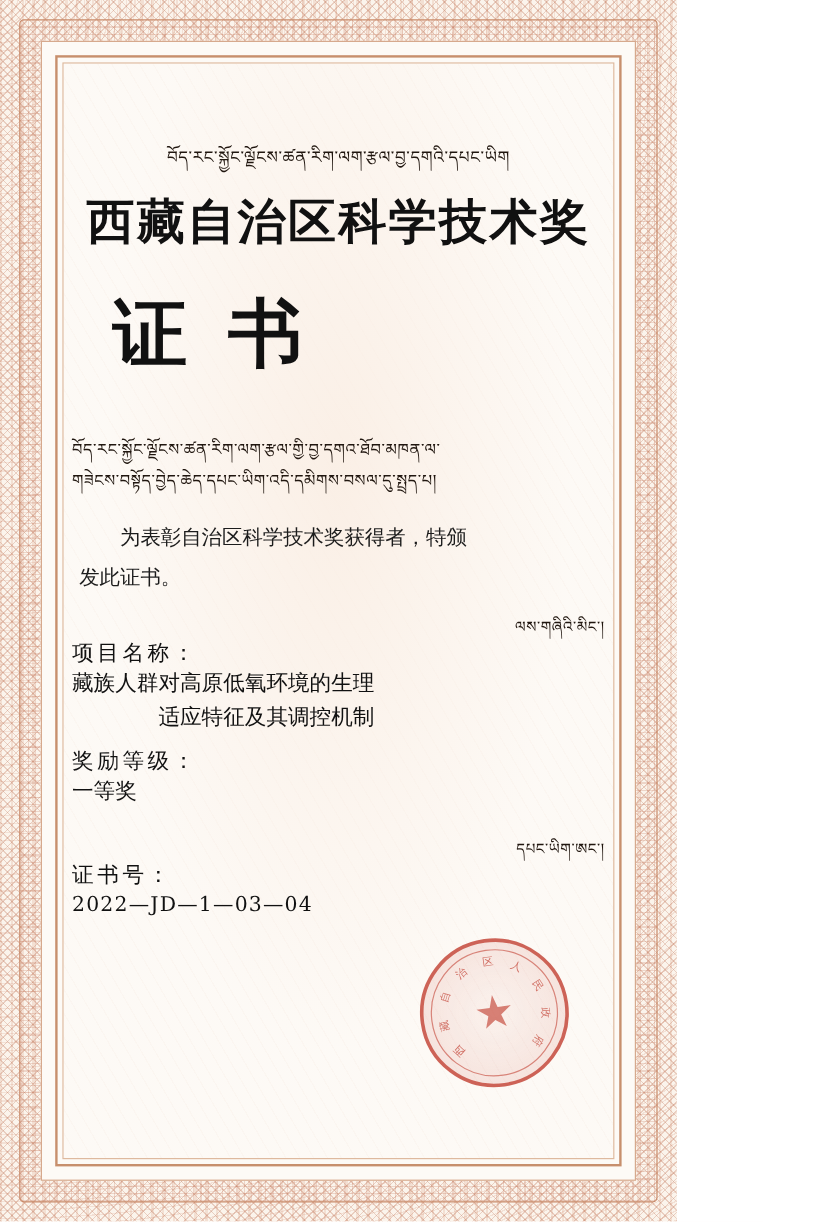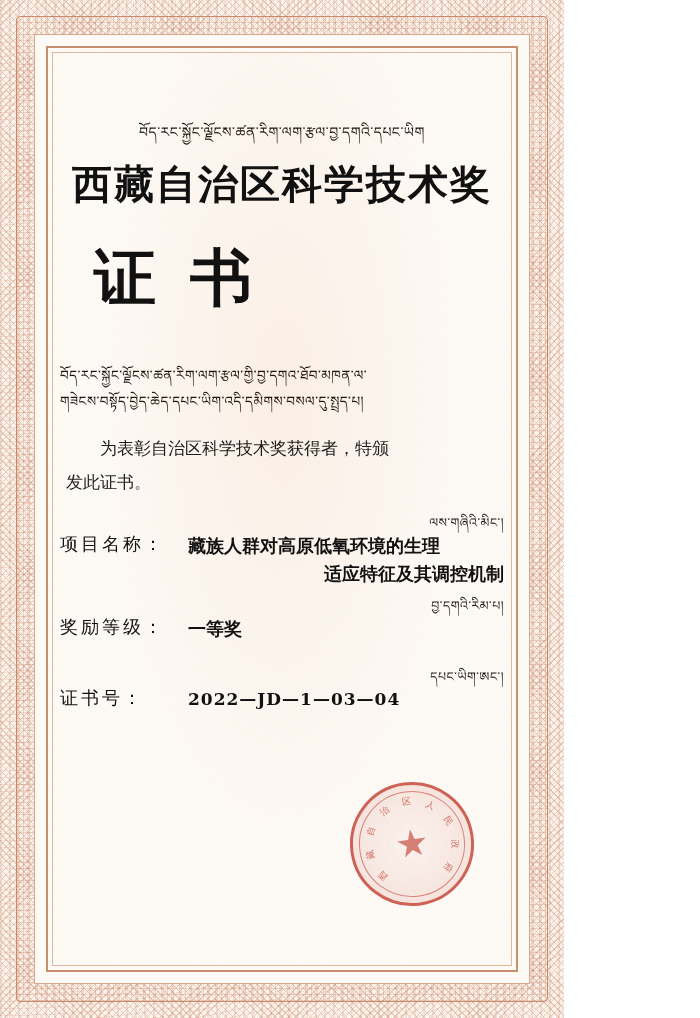--- a/index.html
+++ b/index.html
@@ -161,40 +161,40 @@
     line-height: 1.3;
     margin-left: 4px;
     color: #20160f;
     text-align: right;
   }
 
   .field-row {
     display: flex;
     align-items: flex-start;
     margin-top: 1px;
+    flex-direction: column;
   }
 
   .field-label {
     flex: 0 0 auto;
     width: 128px;
     font-size: 18px;
     letter-spacing: 3px;
     font-family: "DejaVu Sans", sans-serif;
     color: #111;
     white-space: nowrap;
   }
   .field-label .colon { letter-spacing: 0; }
 
   .field-value {
     flex: 1 1 auto;
     font-size: 18px;
     line-height: 1.55;
     font-family: "DejaVu Sans", sans-serif;
     color: #111;
-    font-weight: bold;
   }
 
   .field-value .line2 { display: block; text-align: right; }
 
   
   .cert-no-value {
     font-family: "DejaVu Serif", serif;
     font-size: 17px;
     letter-spacing: 1px;
   }
@@ -294,21 +294,20 @@
             <span>项目名称</span><span class="colon">：</span>
           </div>
           <div class="field-value">
             <span>藏族人群对高原低氧环境的生理</span>
             <span class="line2">适应特征及其调控机制</span>
           </div>
         </div>
       </div>
 
       <div class="field-block">
-        <div class="tibetan field-tib">བྱ་དགའི་རིམ་པ།</div>
         <div class="field-row">
           <div class="field-label">
             <span>奖励等级</span><span class="colon">：</span>
           </div>
           <div class="field-value">
             <span>一等奖</span>
           </div>
         </div>
       </div>
 

